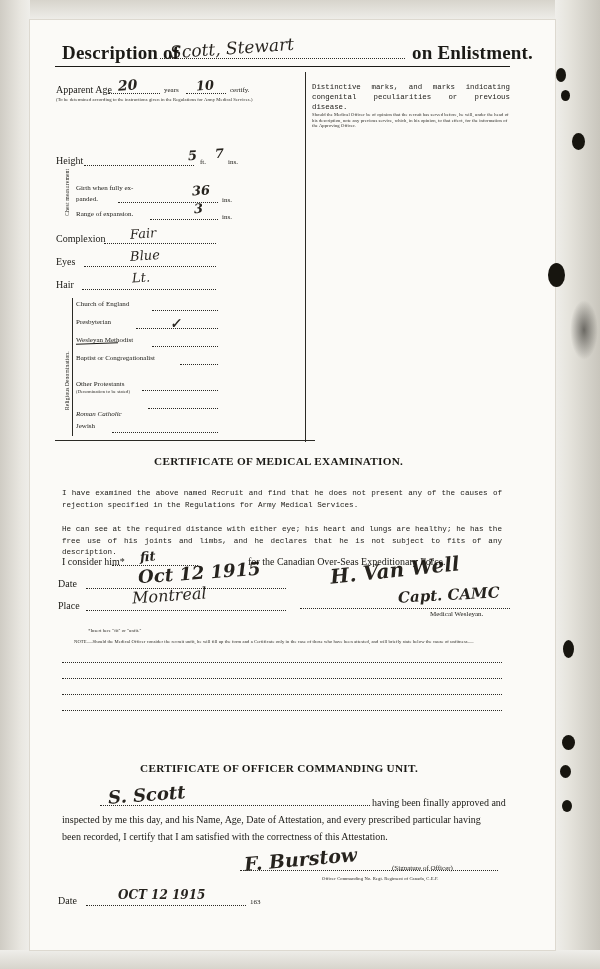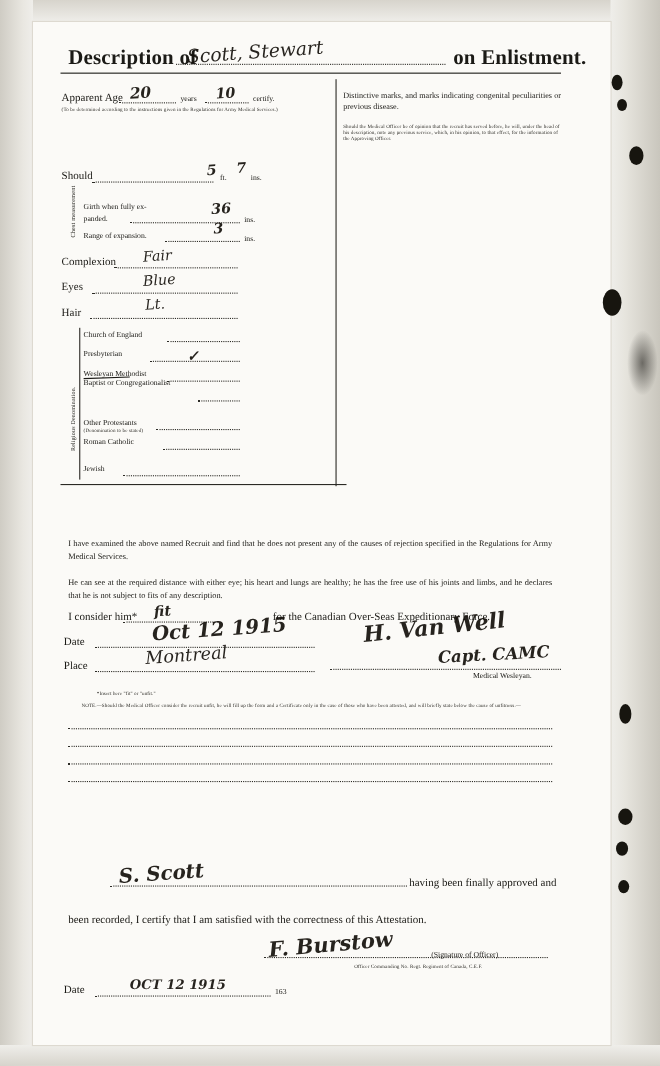--- a/index.html
+++ b/index.html
@@ -112,20 +112,21 @@
     color: #22211c;
     white-space: nowrap;
     letter-spacing: .2px;
   }
   .para {
     position: absolute;
     font-size: 7.6px;
     line-height: 11.5px;
     color: #1b1a16;
     text-align: justify;
+    font-family: Liberation Mono, monospace;
   }
   .strike {
     position: absolute;
     border-bottom: 1px solid #1b1a16;
     height: 0;
     transform: rotate(-2deg);
   }
   .smudge {
     position: absolute;
     background: radial-gradient(ellipse at center, rgba(20,18,14,.55) 0%, rgba(20,18,14,0) 70%);
@@ -155,21 +156,21 @@
 
   <div class="t md" style="left:56px; top:84px;">Apparent Age</div>
   <div class="dots" style="left:108px; top:93px; width:52px;"></div>
   <div class="hand b" style="left:118px; top:77px; font-size:14px;">20</div>
   <div class="t sm" style="left:164px; top:86px;">years</div>
   <div class="dots" style="left:186px; top:93px; width:40px;"></div>
   <div class="hand b" style="left:196px; top:78px; font-size:13px;">10</div>
   <div class="t sm" style="left:230px; top:86px;">certify.</div>
   <div class="tiny" style="position:absolute; left:56px; top:97px; width:230px;">(To be determined according to the instructions given in the Regulations for Army Medical Services.)</div>
 
-  <div class="t md" style="left:56px; top:155px;">Should</div>
+  <div class="t md" style="left:56px; top:155px;">Height</div>
   <div class="dots" style="left:84px; top:165px; width:110px;"></div>
   <div class="hand b" style="left:188px; top:148px; font-size:13px;">5</div>
   <div class="t sm" style="left:200px; top:158px;">ft.</div>
   <div class="hand b" style="left:215px; top:146px; font-size:13px;">7</div>
   <div class="t sm" style="left:228px; top:158px;">ins.</div>
 
   <div class="vert" style="left:64px; top:216px;">Chest measurement</div>
   <div class="t sm" style="left:76px; top:184px;">Girth when fully ex-</div>
   <div class="t sm" style="left:76px; top:195px;">panded.</div>
   <div class="dots" style="left:118px; top:202px; width:100px;"></div>
@@ -199,38 +200,39 @@
   <div class="dots" style="left:152px; top:310px; width:66px;"></div>
 
   <div class="t sm" style="left:76px; top:318px;">Presbyterian</div>
   <div class="dots" style="left:136px; top:328px; width:82px;"></div>
   <div class="hand b" style="left:170px; top:316px; font-size:13px;">✓</div>
 
   <div class="t sm" style="left:76px; top:336px;">Wesleyan Methodist</div>
   <div class="strike" style="left:76px; top:343px; width:42px;"></div>
   <div class="dots" style="left:152px; top:346px; width:66px;"></div>
 
-  <div class="t sm" style="left:76px; top:344px;">Baptist or Congregationalist</div>
+  <div class="t sm" style="left:76px; top:354px;">Baptist or Congregationalist</div>
   <div class="dots" style="left:180px; top:364px; width:38px;"></div>
 
   <div class="t sm" style="left:76px; top:380px;">Other Protestants</div>
   <div class="tiny" style="position:absolute; left:76px; top:389px;">(Denomination to be stated)</div>
   <div class="dots" style="left:142px; top:390px; width:76px;"></div>
 
-  <div class="t sm" style="left:76px; top:398px;">Roman Catholic</div>
+  <div class="t sm" style="left:76px; top:410px;font-style:italic;">Roman Catholic</div>
   <div class="dots" style="left:148px; top:408px; width:70px;"></div>
 
   <div class="t sm" style="left:76px; top:422px;">Jewish</div>
   <div class="dots" style="left:112px; top:432px; width:106px;"></div>
 
   <div class="vrule" style="left:72px; top:298px; height:138px;"></div>
 
   <div class="para" style="left:312px; top:82px; width:198px; font-size:7.4px; line-height:10px;">Distinctive marks, and marks indicating congenital peculiarities or previous disease.</div>
   <div class="tiny" style="position:absolute; left:312px; top:112px; width:198px;">Should the Medical Officer be of opinion that the recruit has served before, he will, under the head of his description, note any previous service, which, in his opinion, to that effect, for the information of the Approving Officer.</div>
 
+  <div class="t sect" style="left:154px; top:455px;">CERTIFICATE OF MEDICAL EXAMINATION.</div>
 
   <div class="para" style="left:62px; top:524px; width:440px;">He can see at the required distance with either eye; his heart and lungs are healthy; he has the free use of his joints and limbs, and he declares that he is not subject to fits of any description.</div>
   <div class="para" style="left:62px; top:488px; width:440px;">I have examined the above named Recruit and find that he does not present any of the causes of rejection specified in the Regulations for Army Medical Services.</div>
 
   <div class="t md" style="left:62px; top:556px;">I consider him*</div>
   <div class="dots" style="left:112px; top:565px; width:86px;"></div>
   <div class="hand b" style="left:140px; top:549px; font-size:13px;">fit</div>
   <div class="t md" style="left:200px; top:556px;margin-left:48px;">for the Canadian Over-Seas Expeditionary Force.</div>
 
   <div class="t md" style="left:58px; top:578px;">Date</div>
@@ -247,24 +249,26 @@
   <div class="t sm" style="left:430px; top:610px;">Medical Wesleyan.</div>
 
   <div class="tiny" style="position:absolute; left:88px; top:628px;">*Insert here "fit" or "unfit."</div>
   <div class="tiny" style="position:absolute; left:74px; top:639px; width:430px;">NOTE.—Should the Medical Officer consider the recruit unfit, he will fill up the form and a Certificate only in the case of those who have been attested, and will briefly state below the cause of unfitness.—</div>
 
   <div class="dots" style="left:62px; top:662px; width:440px;"></div>
   <div class="dots" style="left:62px; top:678px; width:440px;"></div>
   <div class="dots" style="left:62px; top:694px; width:440px;"></div>
   <div class="dots" style="left:62px; top:710px; width:440px;"></div>
 
+  <div class="t sect" style="left:140px; top:762px;">CERTIFICATE OF OFFICER COMMANDING UNIT.</div>
 
   <div class="hand b" style="left:108px; top:784px; font-size:18px;">S. Scott</div>
   <div class="dots" style="left:100px; top:805px; width:270px;"></div>
   <div class="t md" style="left:372px; top:797px;">having been finally approved and</div>
+  <div class="t md" style="left:62px; top:814px;">inspected by me this day, and his Name, Age, Date of Attestation, and every prescribed particular having</div>
   <div class="t md" style="left:62px; top:831px;">been recorded, I certify that I am satisfied with the correctness of this Attestation.</div>
 
   <div class="hand b" style="left:244px; top:848px; font-size:19px; transform:rotate(-5deg);">F. Burstow</div>
   <div class="dots" style="left:240px; top:870px; width:258px;"></div>
   <div class="t sm" style="left:392px; top:864px;">(Signature of Officer)</div>
   <div class="tiny" style="position:absolute; left:322px; top:876px;">Officer Commanding No. Regt. Regiment of Canada, C.E.F.</div>
 
   <div class="t md" style="left:58px; top:895px;">Date</div>
   <div class="dots" style="left:86px; top:905px; width:160px;"></div>
   <div class="hand b" style="left:118px; top:888px; font-size:12px; transform:rotate(0deg);">OCT 12 1915</div>

